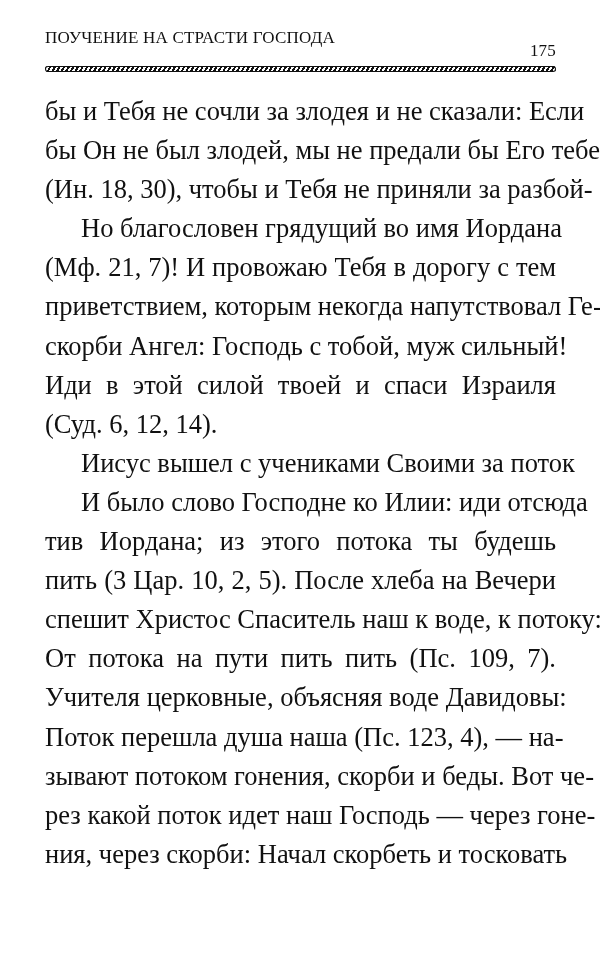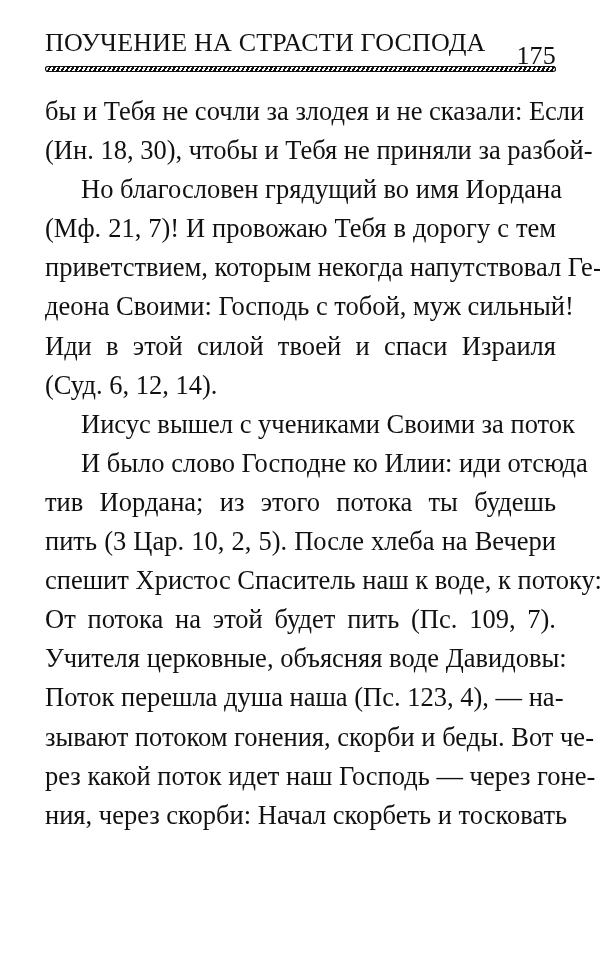--- a/index.html
+++ b/index.html
@@ -1,20 +1,20 @@
 <!DOCTYPE html>
 <html><head>
 <meta charset="utf-8">
 <style>
   html, body { margin: 0; padding: 0; background: #ffffff; }
   body { width: 600px; height: 971px; position: relative; overflow: hidden; color: #111; }
   .page { position: absolute; left: 45px; top: 0; width: 511px; }
   .running-head {
     position: absolute; top: 22px; left: 0; width: 511px; height: 36px;
-    font-family: "Liberation Serif", serif; font-size: 26px; letter-spacing: 0.2px;
+    font-family: "Liberation Serif", serif; font-size: 17px; letter-spacing: 0.2px;
   }
   .running-head .title { position: absolute; left: 0; top: 6px; }
   .running-head .folio { position: absolute; right: 0; top: 19px; }
   .rope {
     position: absolute; top: 66px; left: 0; width: 511px; height: 6px;
     border-radius: 3px;
     background:
       repeating-linear-gradient(120deg, #111 0 2px, #fff 2px 4px);
     box-shadow: 0 0 0 1px #111 inset;
   }
@@ -31,32 +31,33 @@
 <body>
 
 <div class="page">
   <div class="running-head">
     <span class="title">ПОУЧЕНИЕ НА СТРАСТИ ГОСПОДА</span>
     <span class="folio">175</span>
   </div>
   <div class="rope"></div>
   <div class="body-text" id="body-text">
       <div class="line"><span>бы и Тебя не сочли за злодея и не сказали: </span><span class="it">Если</span></div>
+      <div class="line"><span class="it">бы Он не был злодей, мы не предали бы Его тебе</span></div>
       <div class="line"><span>(Ин. 18, 30), чтобы и Тебя не приняли за разбой-</span></div>
       <div class="line indent"><span>Но </span><span class="it">благословен грядущий во имя Иордана</span></div>
       <div class="line"><span>(Мф. 21, 7)! И провожаю Тебя в дорогу с тем</span></div>
       <div class="line"><span>приветствием, которым некогда напутствовал Ге-</span></div>
-      <div class="line"><span>деона Своими: </span><span class="it">Господь с тобой, муж сильный!</span></div>
+      <div class="line"><span>скорби Ангел: </span><span class="it">Господь с тобой, муж сильный!</span></div>
       <div class="line"><span class="it">Иди в этой силой твоей и спаси Израиля</span></div>
       <div class="line last"><span>(Суд. 6, 12, 14).</span></div>
       <div class="line indent"><span class="it">Иисус вышел с учениками Своими за поток</span></div>
       <div class="line indent"><span class="it">И было слово Господне ко Илии: иди отсюда</span></div>
       <div class="line"><span class="it">тив Иордана; из этого потока ты будешь</span></div>
       <div class="line"><span class="it">пить</span><span> (3 Цар. 10, 2, 5). После хлеба на Вечери</span></div>
       <div class="line"><span>спешит Христос Спаситель наш к воде, к потоку:</span></div>
-      <div class="line"><span class="it">От потока на этой будет пить</span><span> (Пс. 109, 7).</span></div>
+      <div class="line"><span class="it">От потока на пути пить пить</span><span> (Пс. 109, 7).</span></div>
       <div class="line"><span>Учителя церковные, объясняя воде Давидовы:</span></div>
       <div class="line"><span class="it">Поток перешла душа наша</span><span> (Пс. 123, 4), — на-</span></div>
       <div class="line"><span>зывают потоком гонения, скорби и беды. Вот че-</span></div>
       <div class="line"><span>рез какой поток идет наш Господь — через гоне-</span></div>
       <div class="line"><span>ния, через скорби: </span><span class="it">Начал скорбеть и тосковать</span></div>
     </div>
 </div>
 
 </body></html>

